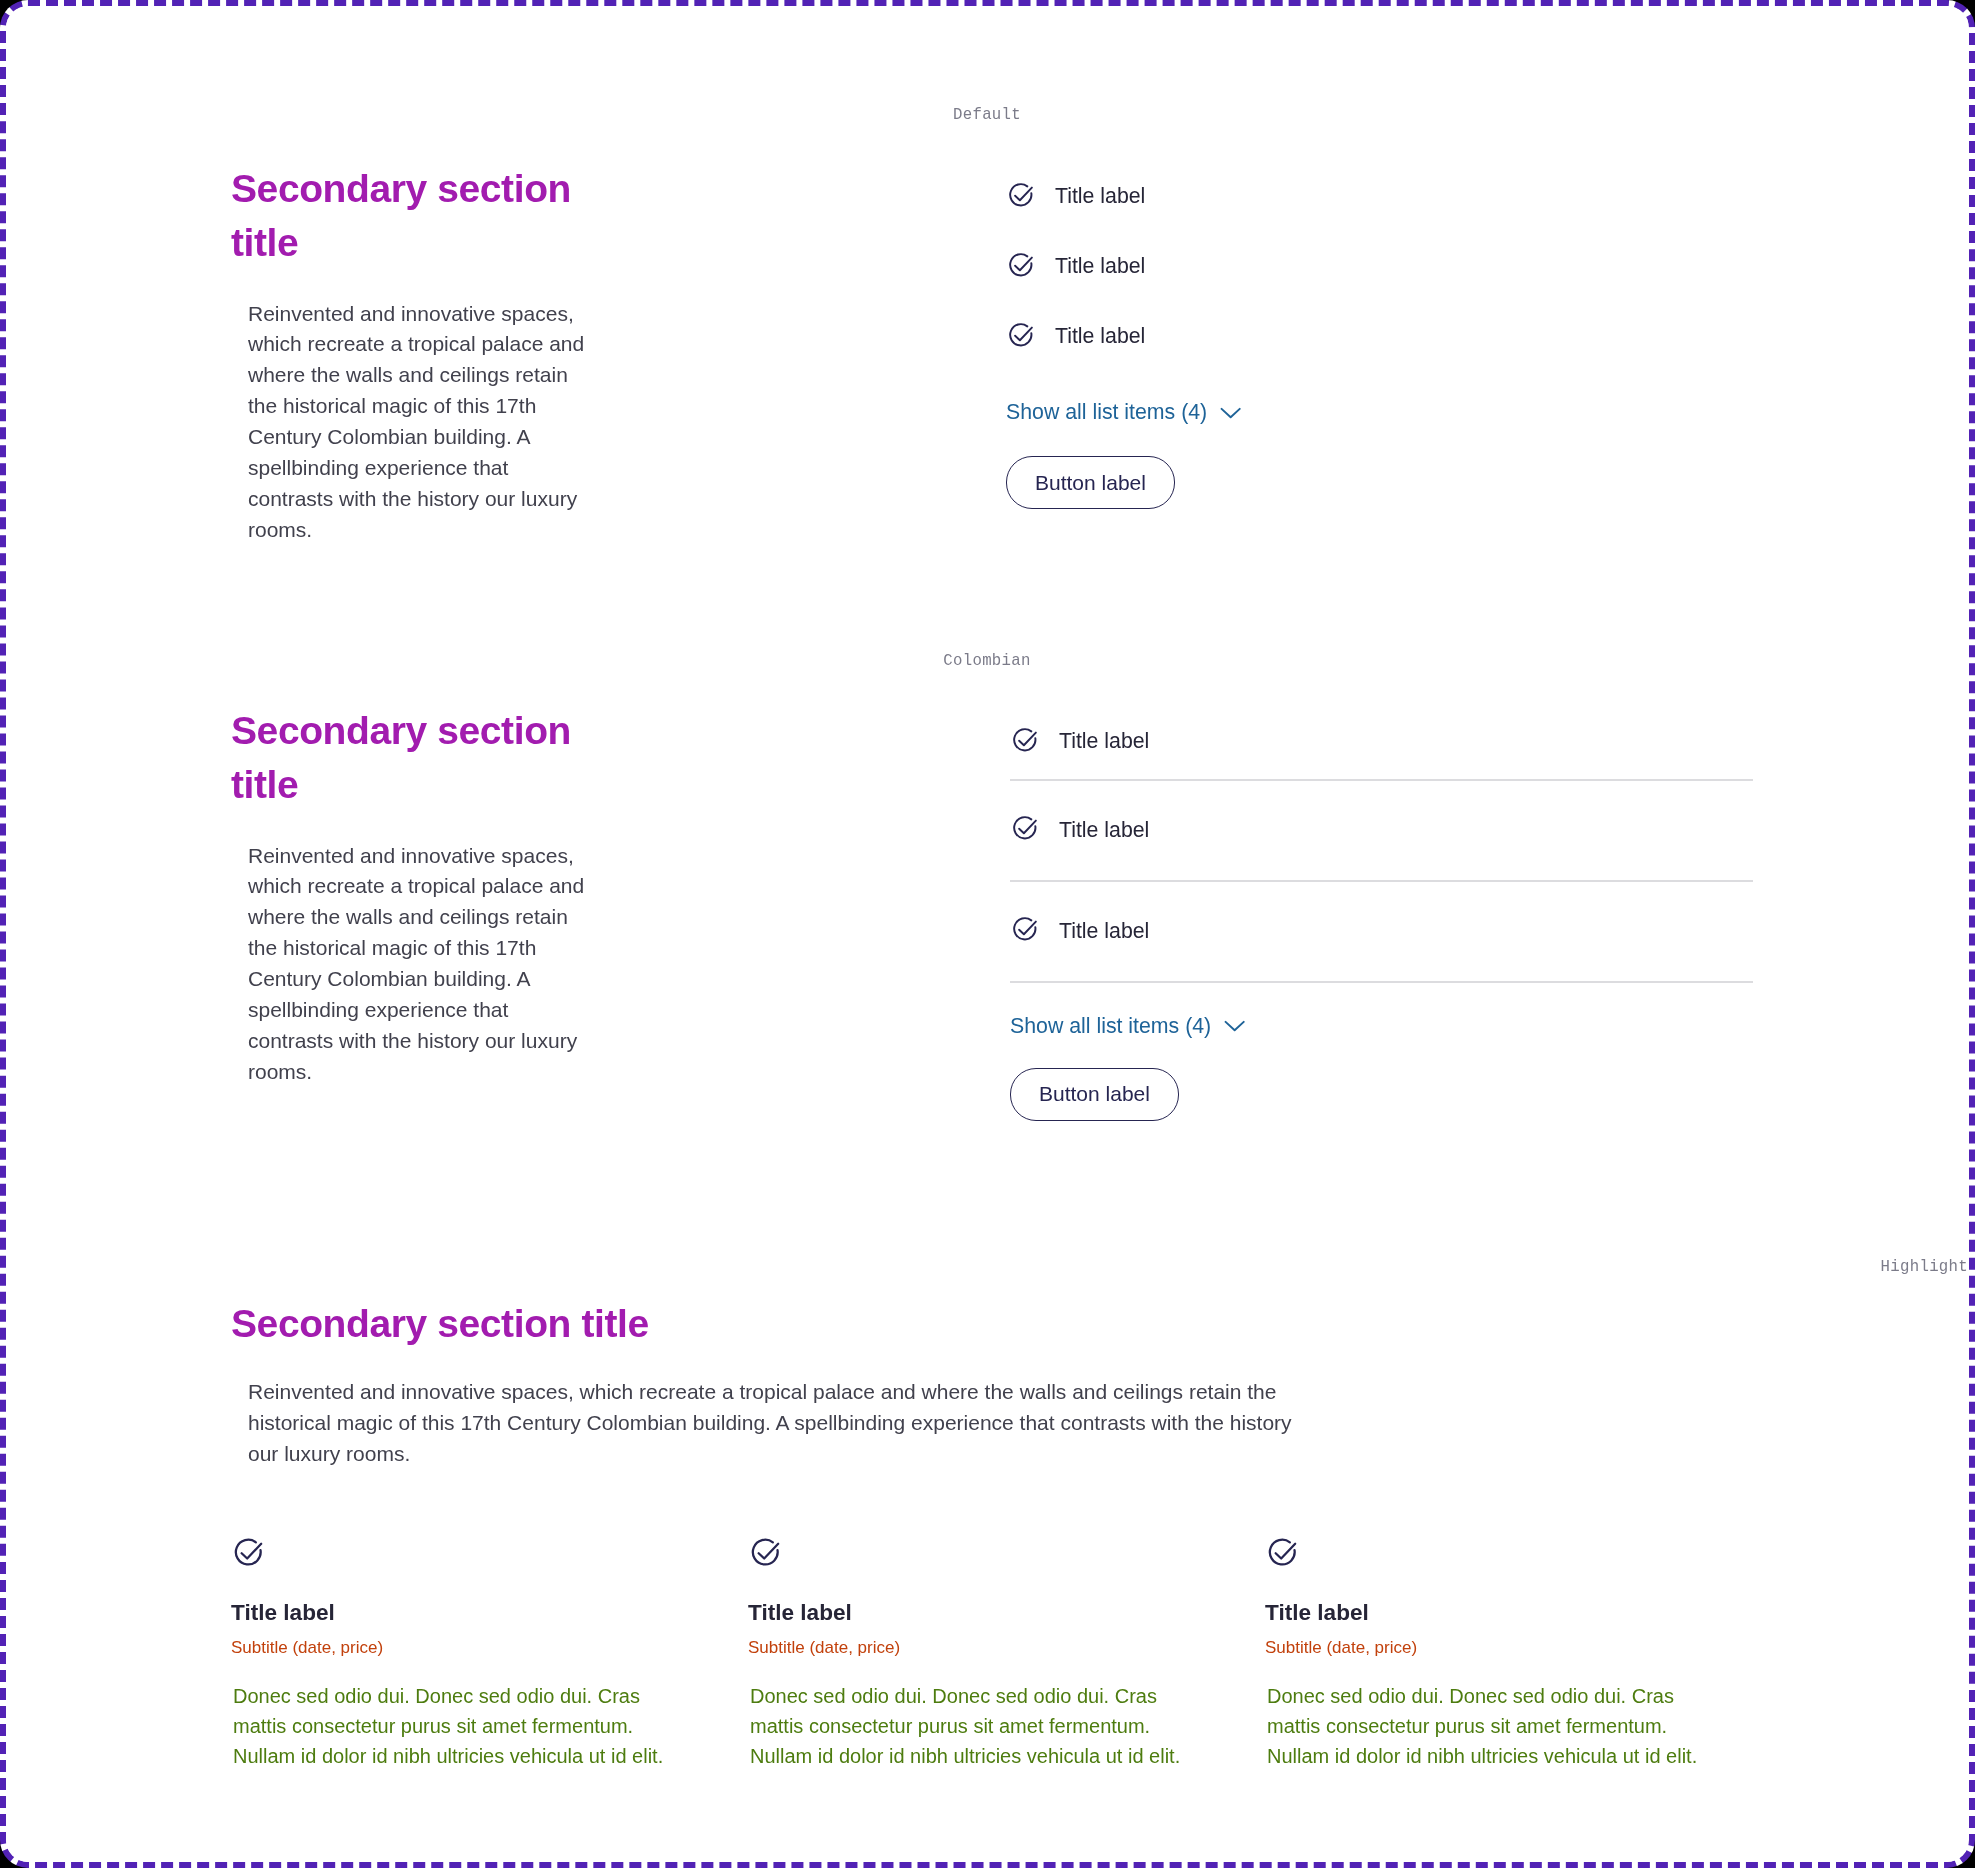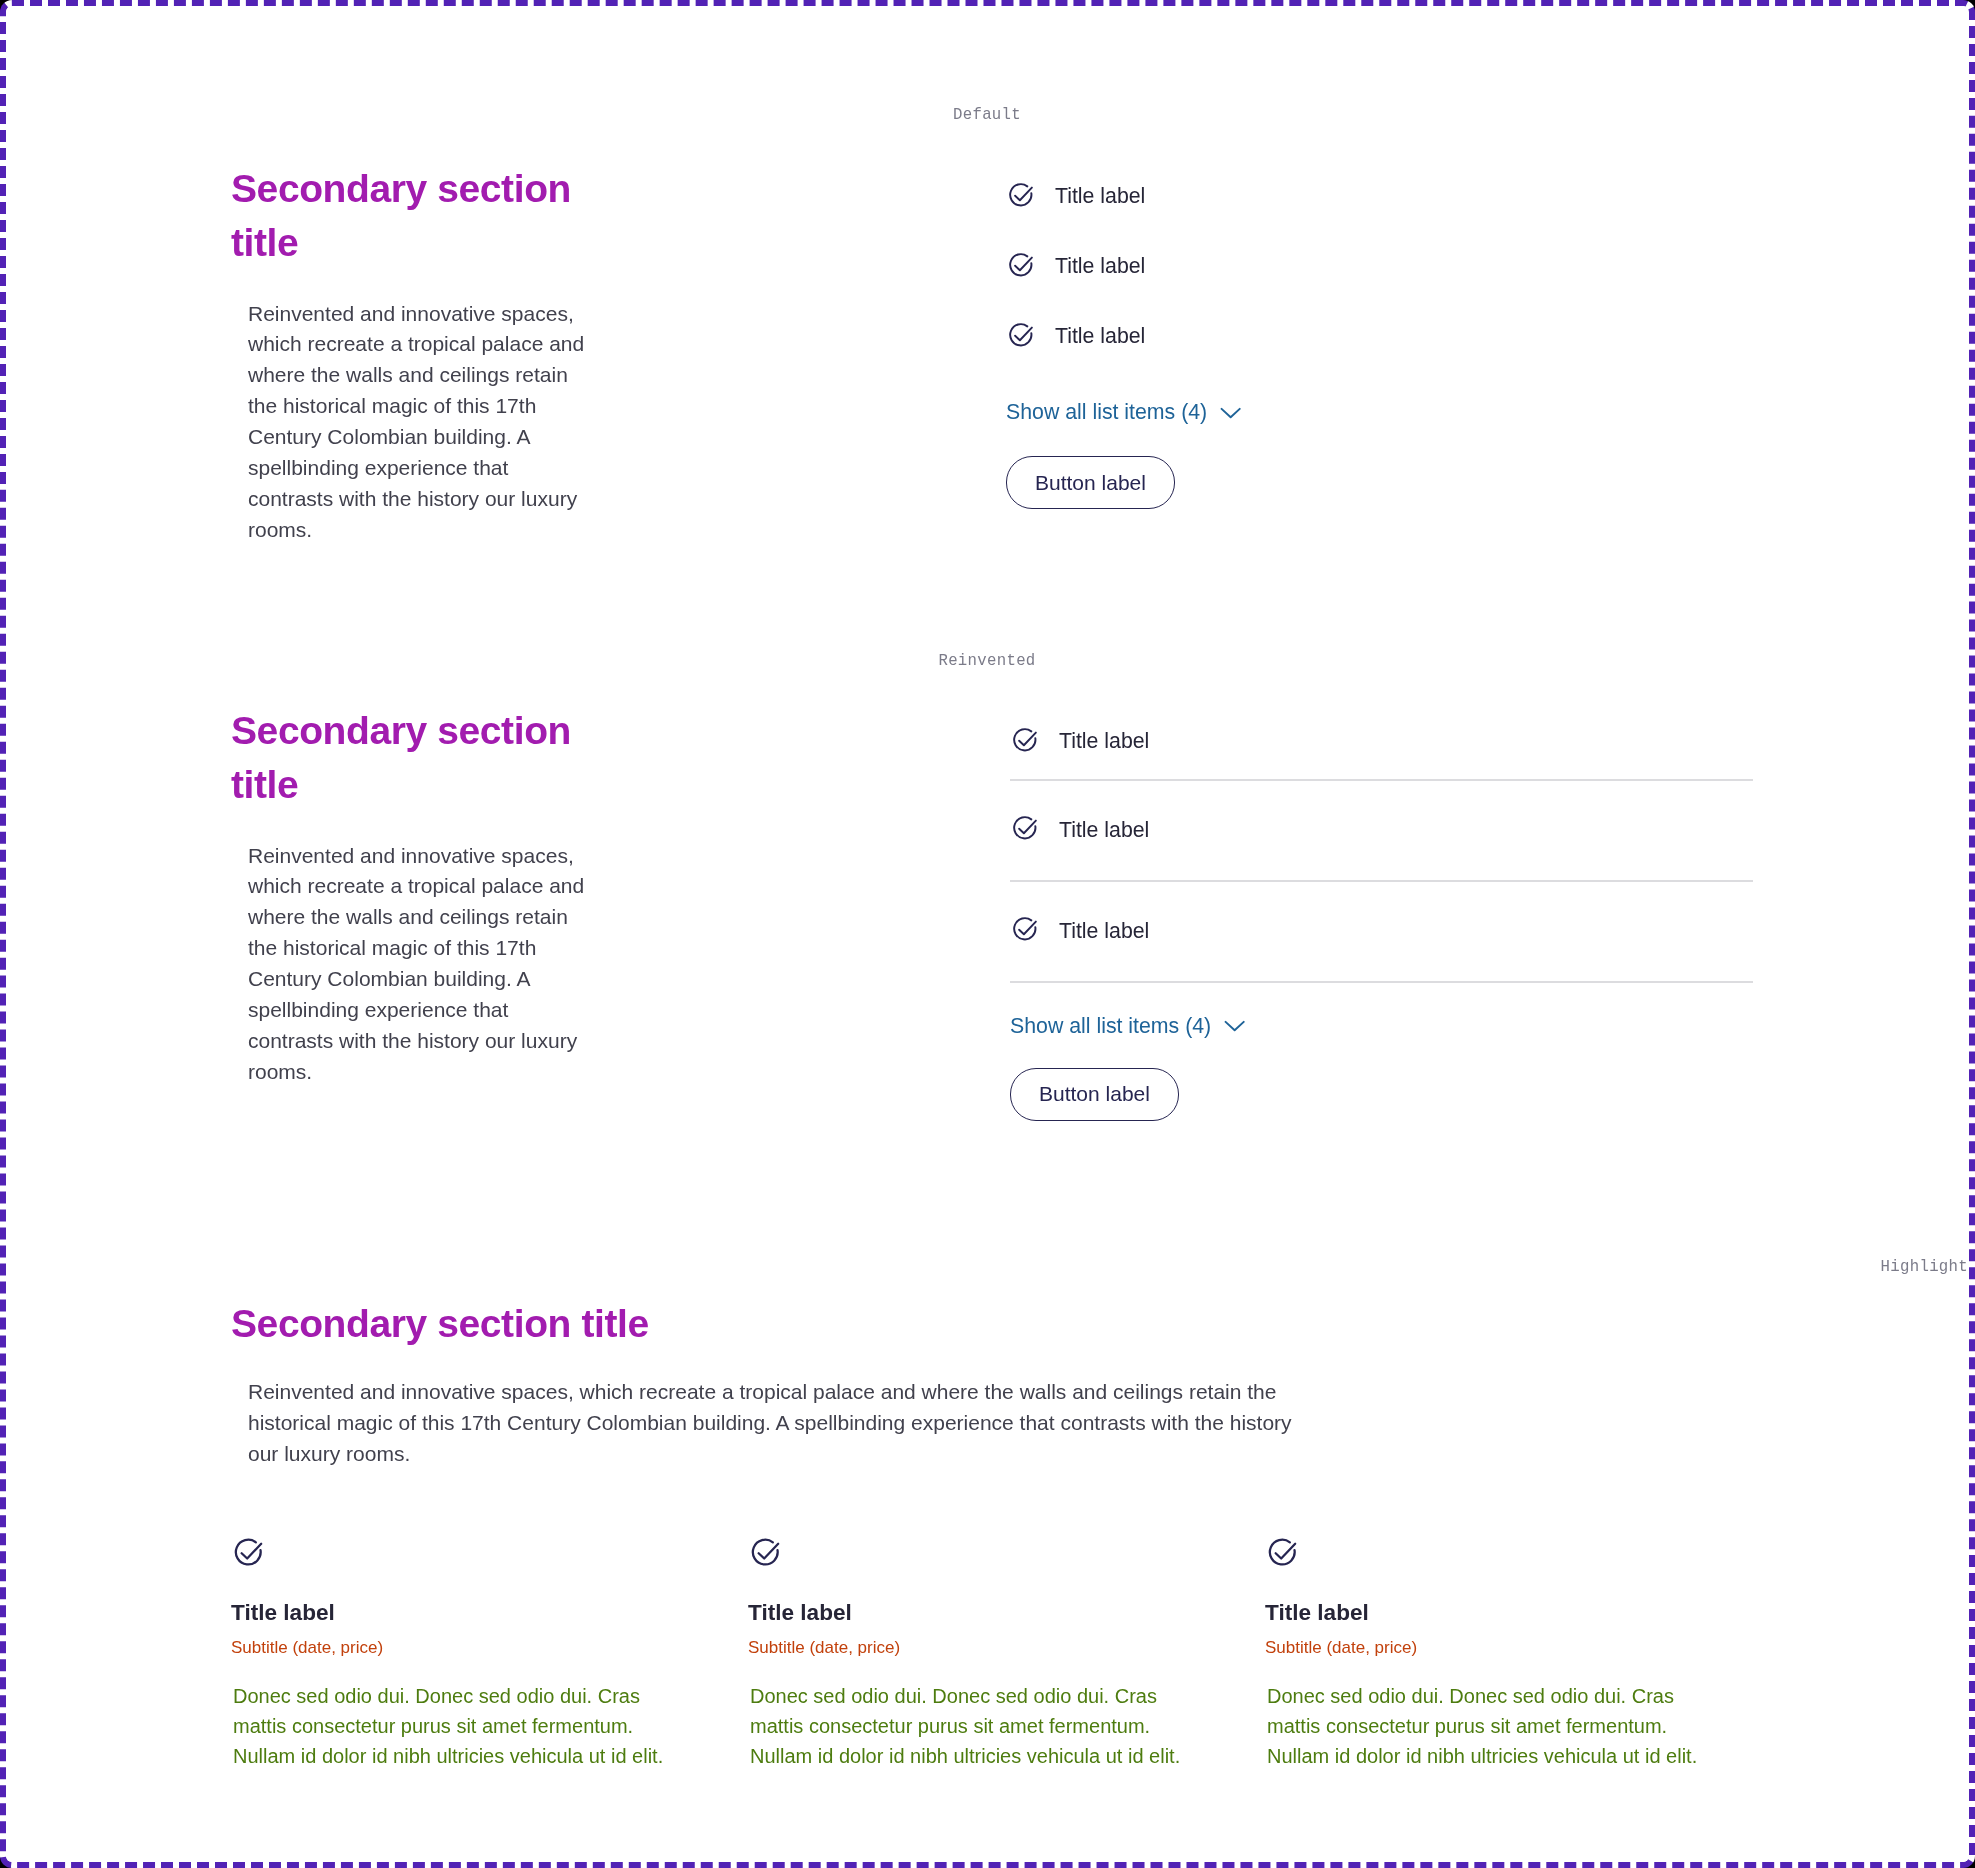--- a/index.html
+++ b/index.html
@@ -14,21 +14,21 @@
   }
 
   
   .frame {
     position: absolute;
     left: 0; top: 0;
     width: 1975px;
     height: 1868px;
     background: #ffffff;
     border: 6.3px dashed #5222B5;
-    border-radius: 12px;
+    border-radius: 28px;
     overflow: hidden;
   }
 
   .canvas {
     position: absolute;
     left: 0; top: 0;
     width: 1962px;
     height: 1856px;
     background: #ffffff;
   }
@@ -205,21 +205,21 @@
       </div>
 
       <div style="height:33px;"></div>
 
       <button class="btn">Button label</button>
     </div>
   </div>
 
   <div class="variant">
 
-    <div class="variant-caption" style="top:646px;">Reinvented</div>
+    <div class="variant-caption" style="top:646px;">Colombian</div>
 
     <div class="col-text" style="top:698px;">
       <h2 class="sec-title">Secondary section title</h2>
       <p class="sec-body" style="margin-top:29px;">Reinvented and innovative spaces, which recreate a tropical palace and where the walls and ceilings retain the historical magic of this 17th Century Colombian building. A spellbinding experience that contrasts with the history our luxury rooms.</p>
     </div>
 
     <div class="list" style="left:1004px; top:698px;">
 
       <div class="list-row" style="height:75px;">
         <span class="ico">

